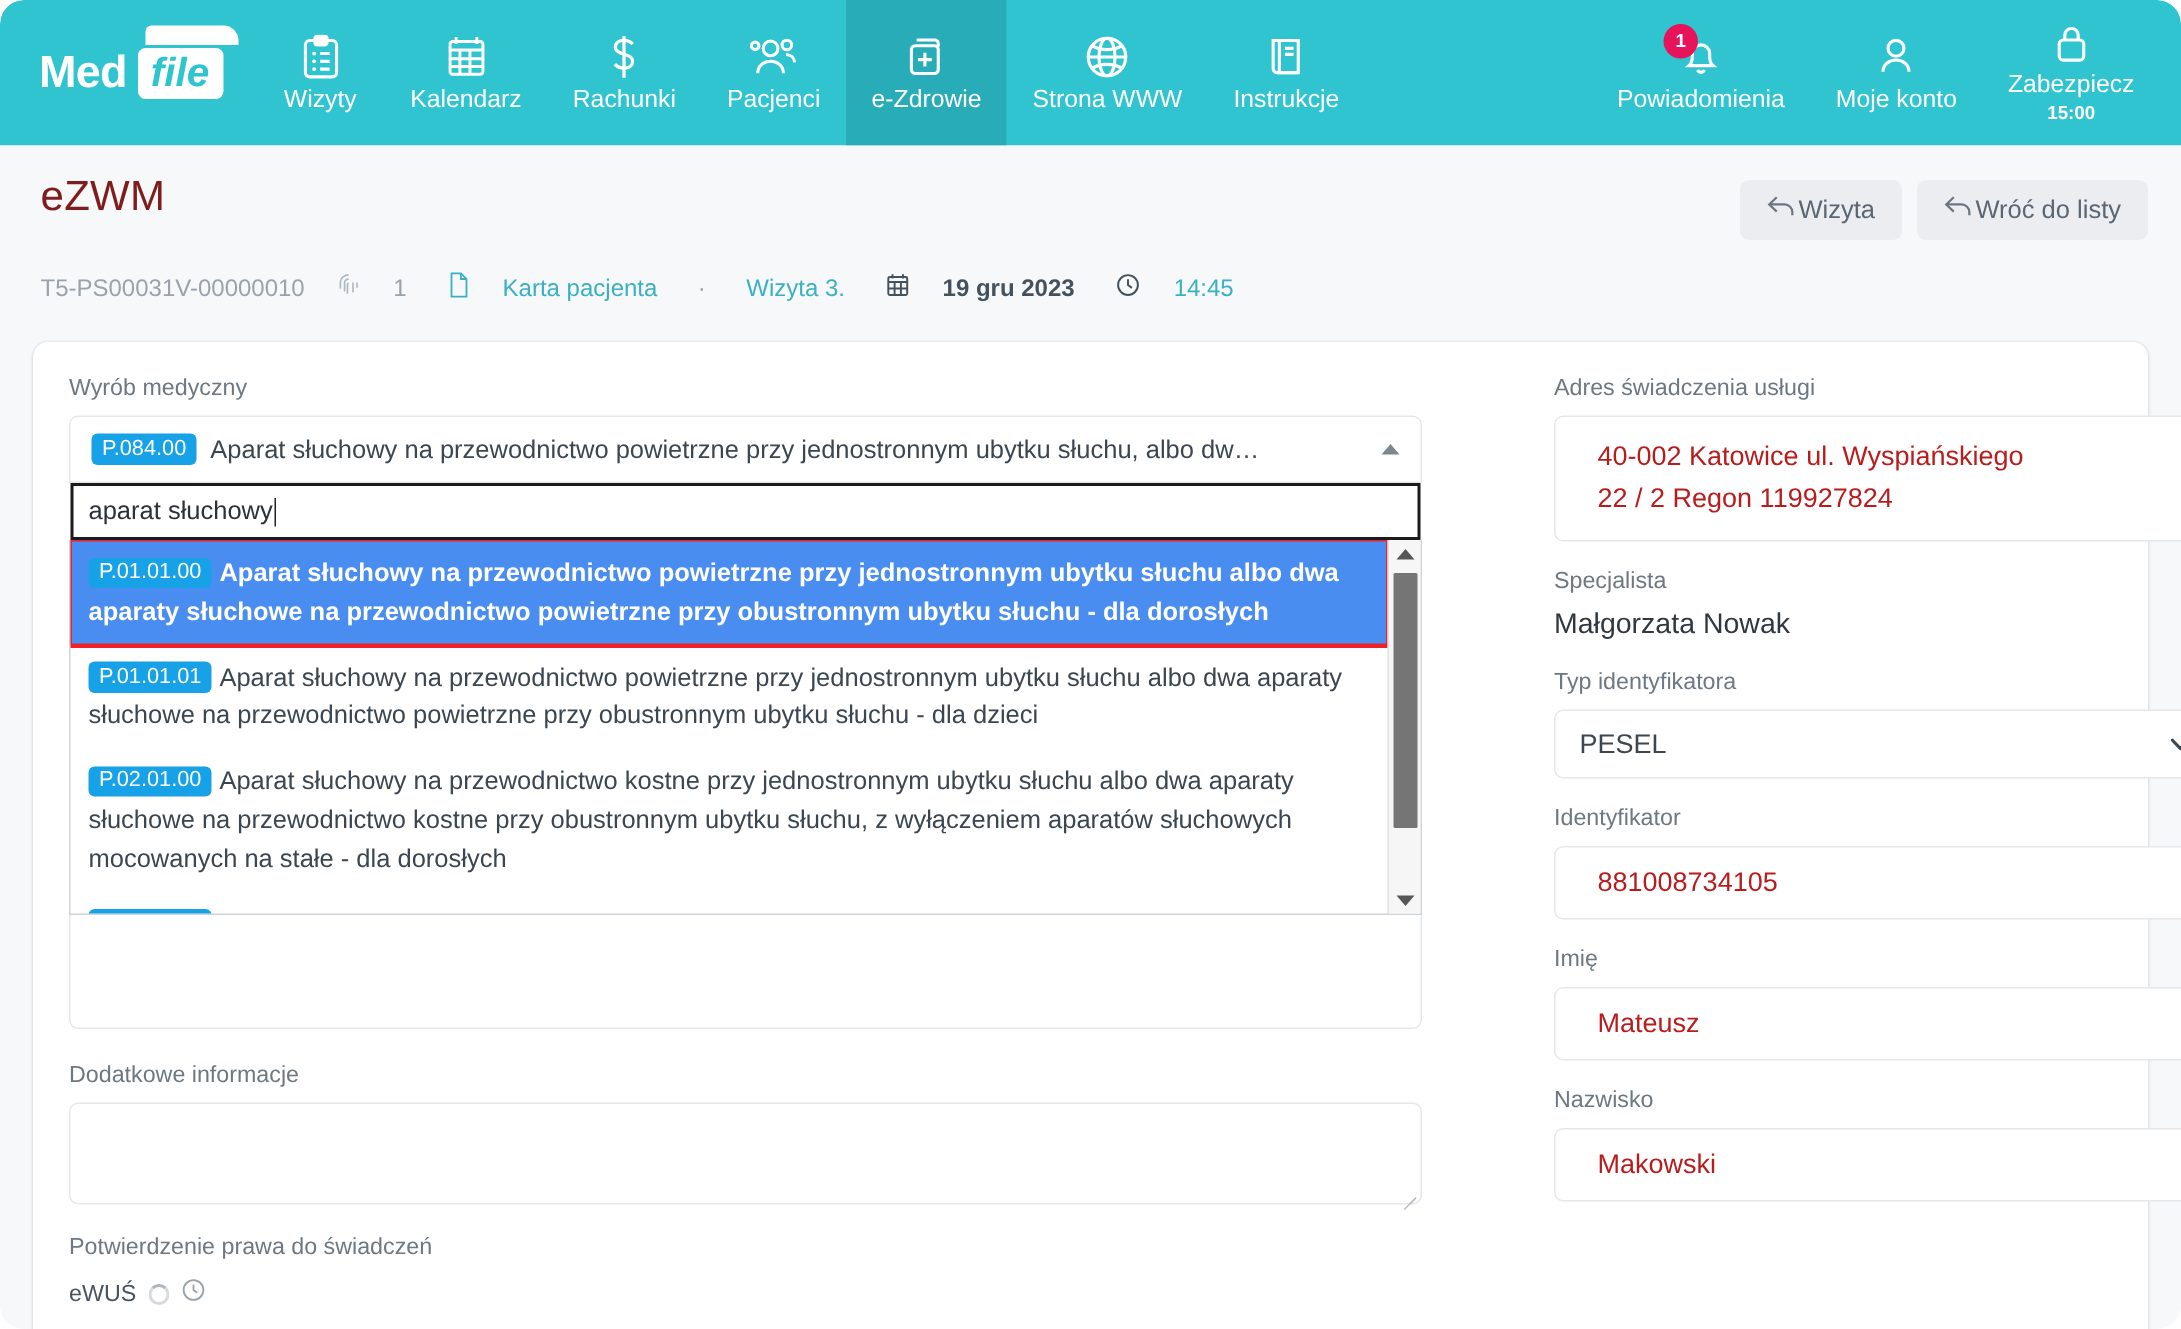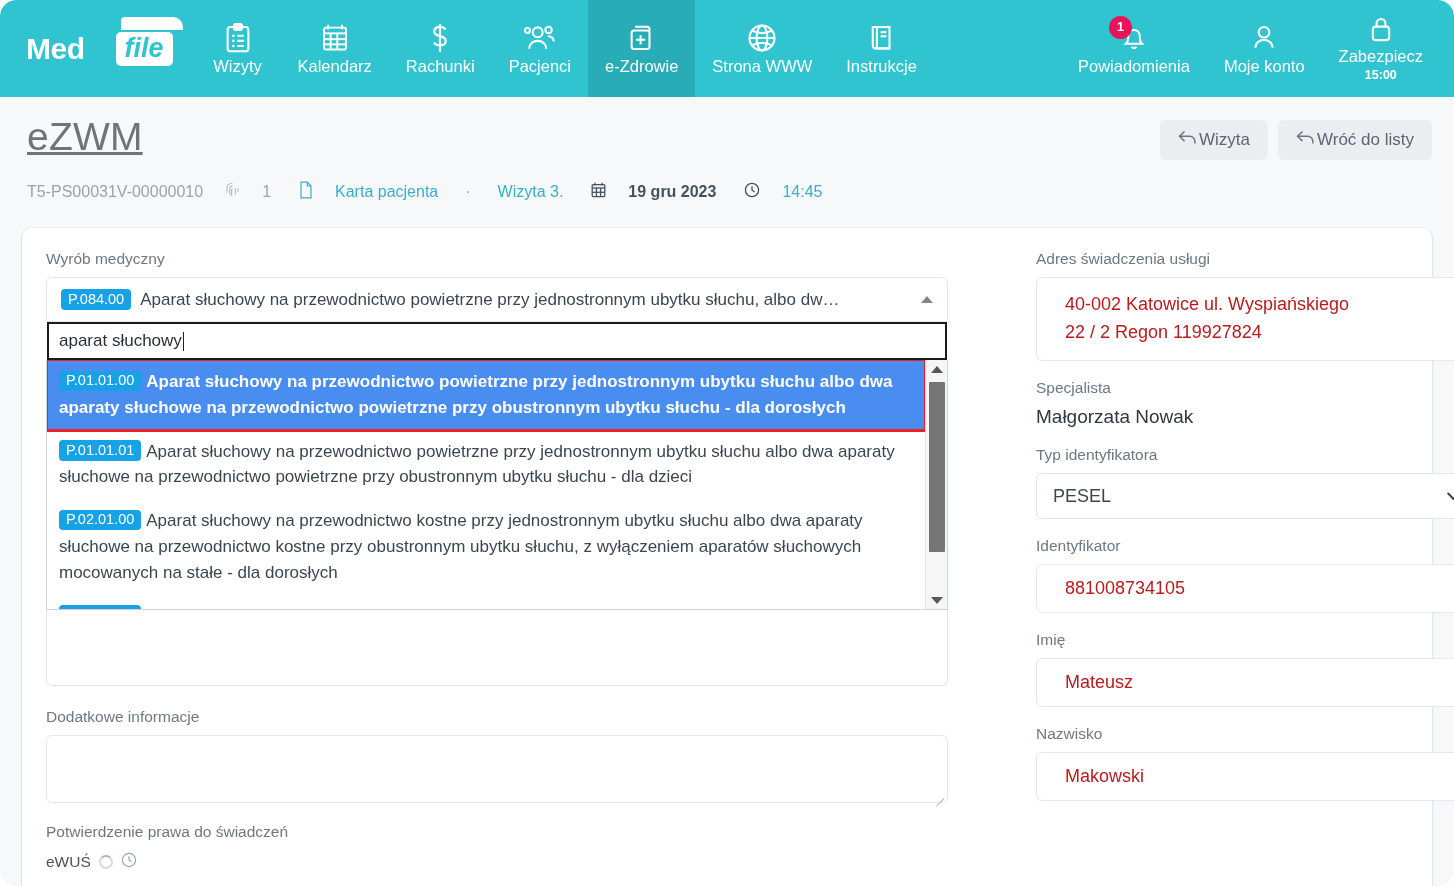--- a/index.html
+++ b/index.html
@@ -23,21 +23,20 @@
     width: 1454px; height: 97px;
     background: #2fc4cf;
     border-top-left-radius: 16px;
     border-top-right-radius: 16px;
     display: flex; align-items: stretch;
   }
   .brand {
     display: flex; align-items: center;
     padding: 0 22px 0 26px;
     height: 97px;
-    gap: 24px;
   }
   .brand-med {
     color: #fff; font-size: 30px; font-weight: bold;
     letter-spacing: -0.5px;
   }
   .brand-file-wrap { position: relative; margin-left: 7px; }
   .brand-folder {
     position: absolute; left: 5px; top: -17px;
     width: 62px; height: 13px;
     background: #fff;
@@ -85,23 +84,22 @@
   }
 
   
   .page-head {
     position: absolute; left: 0; top: 97px;
     width: 1454px; height: 128px;
     background: #f6f8fa;
   }
   .page-title {
     position: absolute; left: 27px; top: 18px;
-    font-size: 39px; color: #737373; font-weight: normal;
+    font-size: 28px; color: #7f1d1d; font-weight: normal;
     letter-spacing: 0.2px;
-    text-decoration: underline;
   }
   .head-btns {
     position: absolute; right: 22px; top: 23px;
     display: flex; gap: 10px;
   }
   .hbtn {
     background: #ecedf0; border: none; border-radius: 6px;
     color: #5a6672; font-size: 17px;
     padding: 10px 18px;
     display: flex; align-items: center; gap: 2px;

